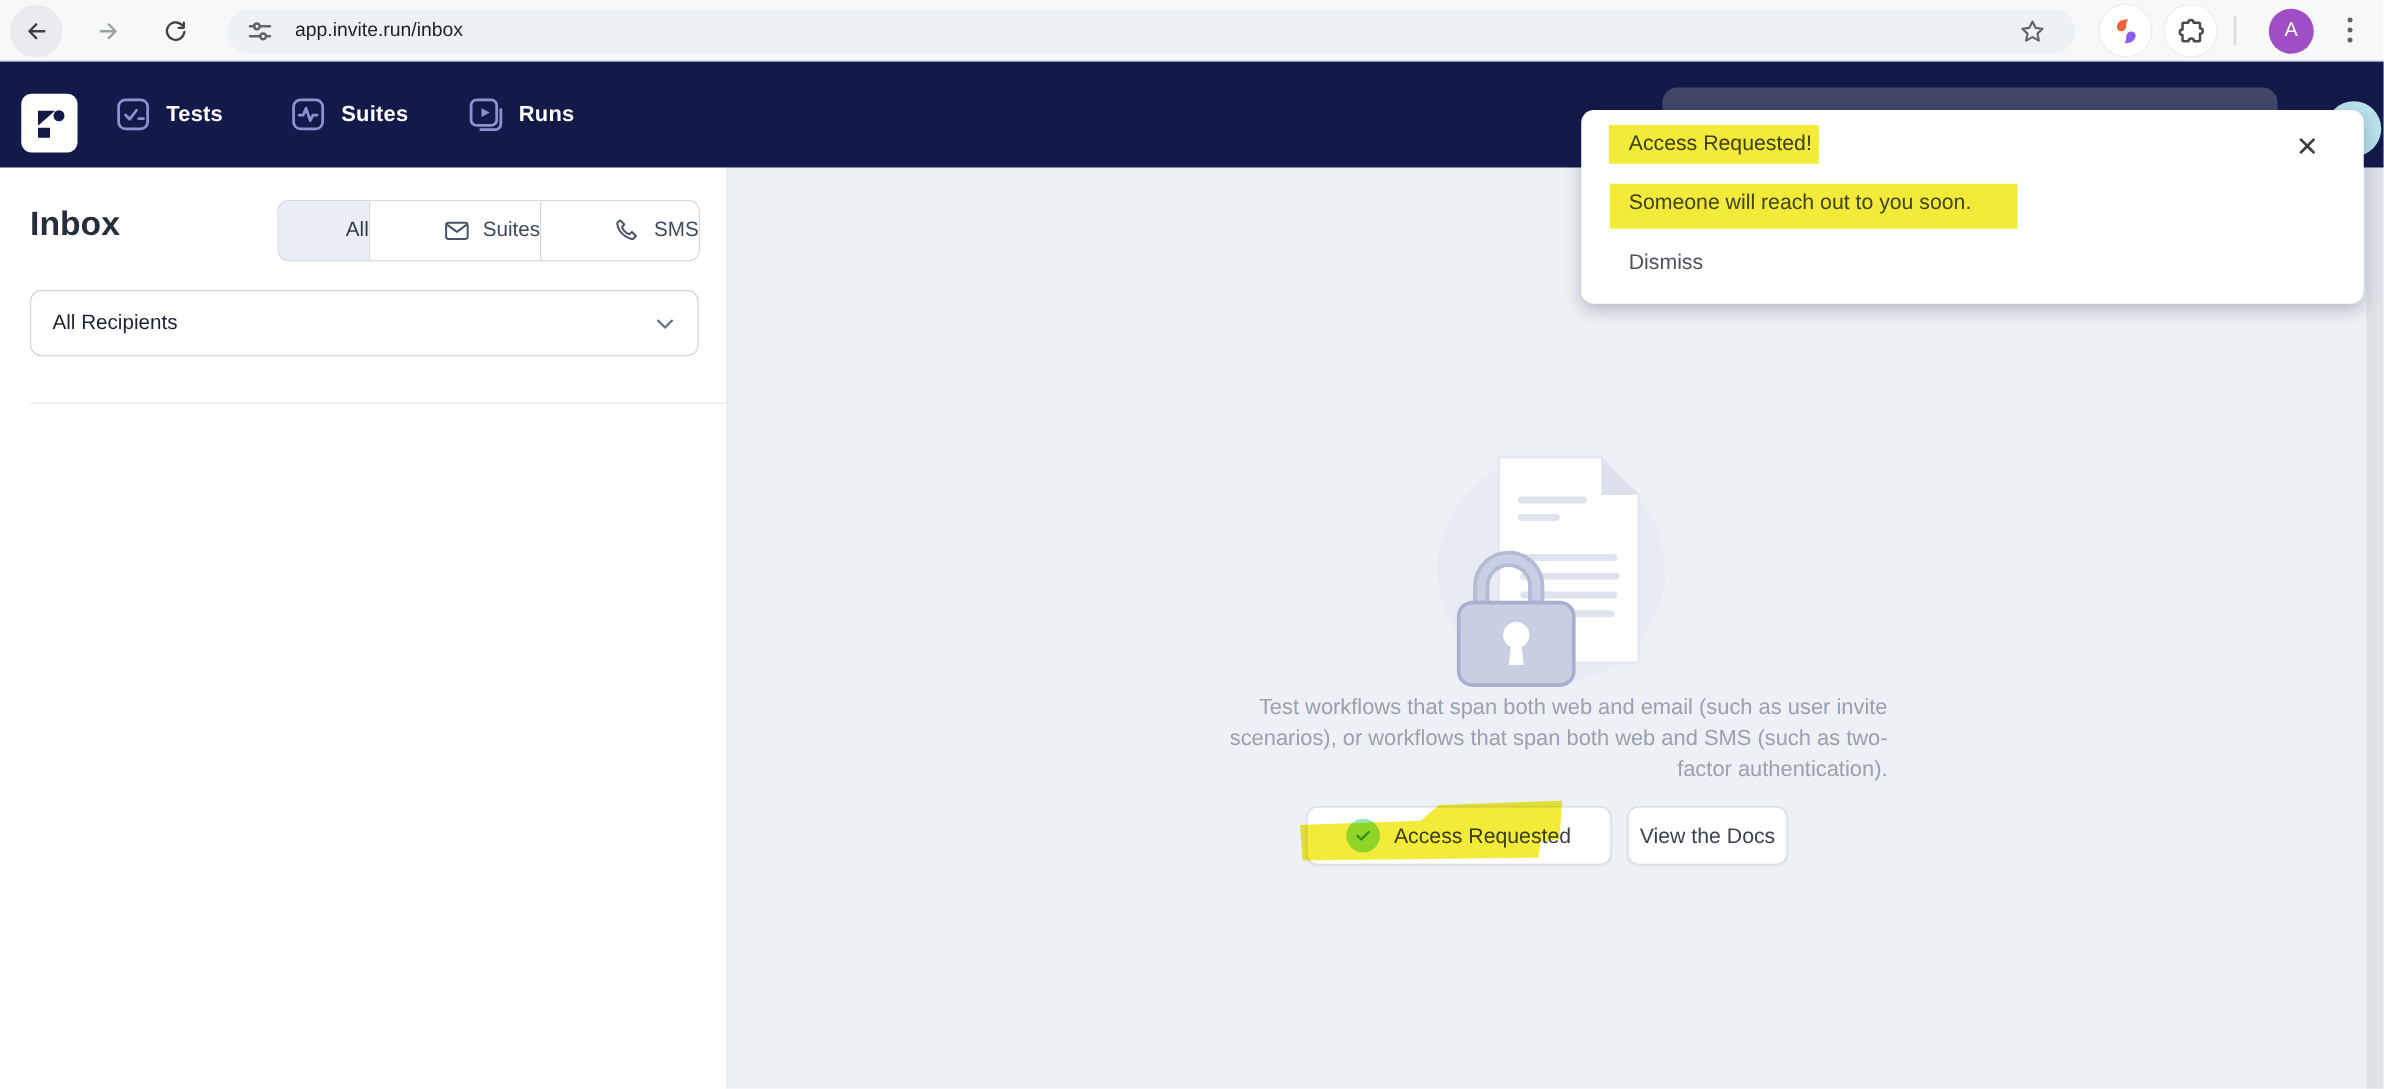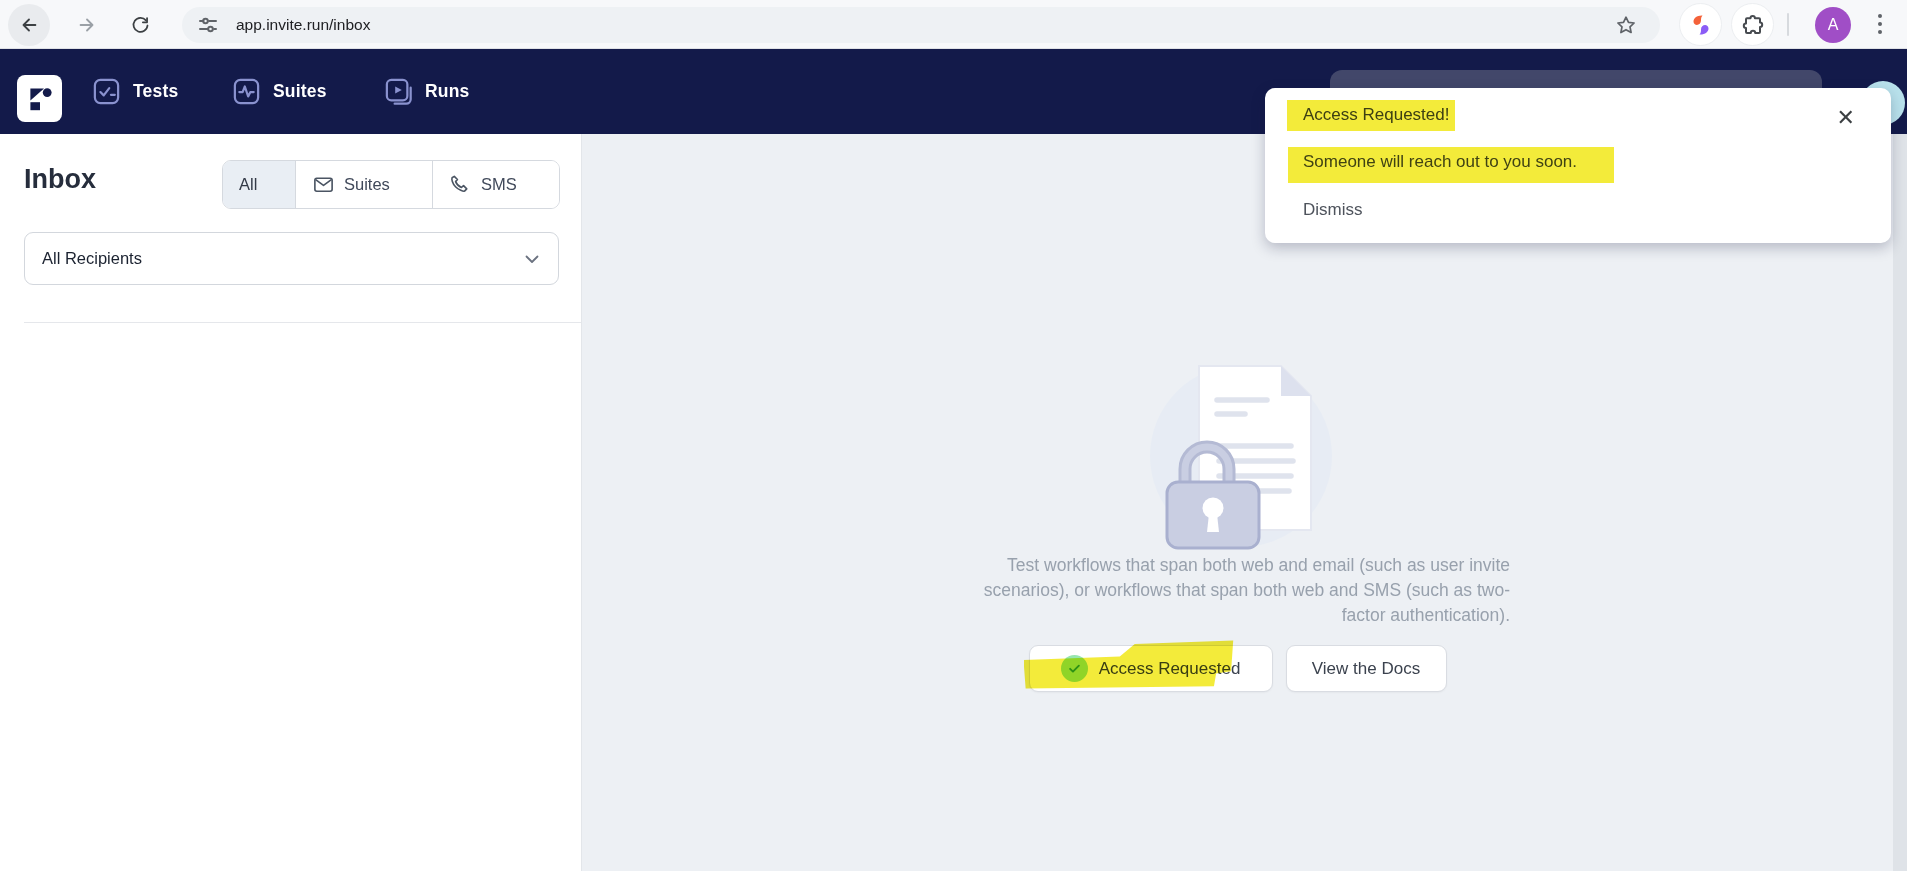--- a/index.html
+++ b/index.html
@@ -25,41 +25,41 @@
   .puzzle-circle { left:1731px; }
   .toolbar-sep { left:1787px; top:13px; width:2px; height:23px; background:#d7dade; border-radius:1px; }
   .browser-avatar { left:1815px; top:7px; width:36px; height:36px; border-radius:50%; background:#a04ec6; color:#fff; font-size:16px; display:flex; align-items:center; justify-content:center; }
   .kebab { left:1868px; top:8px; width:24px; height:32px; display:flex; flex-direction:column; align-items:center; justify-content:center; gap:4px; }
   .kebab i { width:4px; height:4px; border-radius:50%; background:#5f6368; }
 
   
   .appbar { left:0; top:49px; width:1907px; height:85px; background:#131a4a; z-index:5; }
   .logo-box { left:17px; top:26px; width:45px; height:47px; background:#ffffff; border-radius:8px; display:flex; align-items:center; justify-content:center; }
   .nav-item { top:0; height:85px; display:flex; align-items:center; gap:11px; cursor:pointer; }
-  .nav-tests { left:91px; } .nav-suites { left:231px; } .nav-runs { left:383px; }
+  .nav-tests { left:91px; } .nav-suites { left:231px; } .nav-runs { left:373px; }
   .nav-label { color:#ffffff; font-size:17.5px; font-weight:700; letter-spacing:.2px; }
   .appbar-search { left:1330px; top:21px; width:492px; height:46px; background:#42476a; border-radius:12px; }
   .appbar-avatar { left:1861px; top:32px; width:44px; height:44px; border-radius:50%; background:#b9e2ec; }
 
   
   .toast { left:1265px; top:88px; width:626px; height:155px; background:#ffffff; border-radius:10px;
            box-shadow:0 5px 14px rgba(20,25,60,.25); z-index:50; }
   .toast-title { left:38px; top:17px; font-size:17px; color:#40454f; }
   .toast-msg { left:38px; top:64px; font-size:17px; color:#43484f; }
   .toast-dismiss { left:38px; top:112px; font-size:17px; color:#4e535c; cursor:pointer; }
   .toast-close { right:30px; top:13px; font-size:22px; color:#3c4043; cursor:pointer; line-height:1; padding:6px; }
   .hl { background:#f3ea2f; mix-blend-mode:multiply; opacity:.95; pointer-events:none; }
   .hl-title { left:22px; top:12px; width:168px; height:31px; }
   .hl-msg { left:23px; top:59px; width:326px; height:36px; }
 
   
   .sidebar { left:0; top:134px; width:582px; height:737px; background:#ffffff; border-right:1px solid #e3e6ea; z-index:1; }
   .inbox-title { left:24px; top:30px; font-size:27px; font-weight:600; color:#262d3c; }
   .tabgroup { left:222px; top:26px; width:338px; height:49px; border:1px solid #d5d9df; border-radius:9px; display:flex; overflow:hidden; background:#fff; }
-  .tab { display:flex; align-items:center; justify-content:flex-start; gap:9px; font-size:16.5px; color:#40495a; cursor:pointer; background:#fff;padding-left:16px; }
+  .tab { display:flex; align-items:center; justify-content:flex-end; gap:9px; font-size:16.5px; color:#40495a; cursor:pointer; background:#fff; }
   .tab + .tab { border-left:1px solid #d5d9df; }
   .tab-all { width:72px; background:#e9eef4; color:#333a47; }
   .tab-email { width:137px; }
   .tab-sms { flex:1; }
   .dropdown { left:24px; top:98px; width:535px; height:53px; border:1px solid #d3d7dd; border-radius:9px; background:#fff;
               display:flex; align-items:center; cursor:pointer; }
   .dropdown-value { margin-left:17px; font-size:16.5px; color:#1b2230; }
   .dropdown-chevron { position:absolute; right:14px; top:14px; width:24px; height:24px; }
   .side-divider { left:24px; top:188px; width:557px; height:1px; background:#e5e7eb; }
 
@@ -69,21 +69,21 @@
   .empty { left:0; top:0; width:1311px; height:737px; display:flex; flex-direction:column; align-items:center; }
   .illustration { margin-top:220px; width:210px; height:196px; }
   .empty-heading { margin-top:20px; }
   .empty-heading span { display:inline-block; background:#2e6fd0; color:#ffffff; font-size:20px; font-weight:700; padding:4px 7px; }
   .empty-desc { margin-top:3px; max-width:545px; text-align:right; font-size:17.5px; line-height:25px; color:#98a1ad; }
   .btn-row { margin-top:17px; display:flex; gap:13px; }
   .btn { position:relative; height:47px; background:#ffffff; border:1px solid #d9dce2; border-radius:9px;
          display:flex; align-items:center; justify-content:center; gap:11px; font-size:17px; color:#3b424e;
          cursor:pointer; box-shadow:0 1px 2px rgba(0,0,0,.04); }
   .btn-primary { width:244px; }
-  .btn-secondary { width:161px; }
+  .btn-secondary { width:128px; }
   .check-circle { width:27px; height:27px; border-radius:50%; background:#97e6b0; display:flex; align-items:center; justify-content:center; }
   .btn-marker { position:absolute; left:-6px; top:-10px; width:214px; height:57px; background:#f3ea2f;
                 mix-blend-mode:multiply; opacity:.95; pointer-events:none;
                 clip-path:polygon(0 42%, 45% 36%, 52% 14%, 98% 8%, 97% 62%, 90% 66%, 89% 88%, 1% 92%); }
 </style>
 </head>
 <body>
 
 <div class="abs toolbar">
   <div class="abs nav-circle back-circle">

